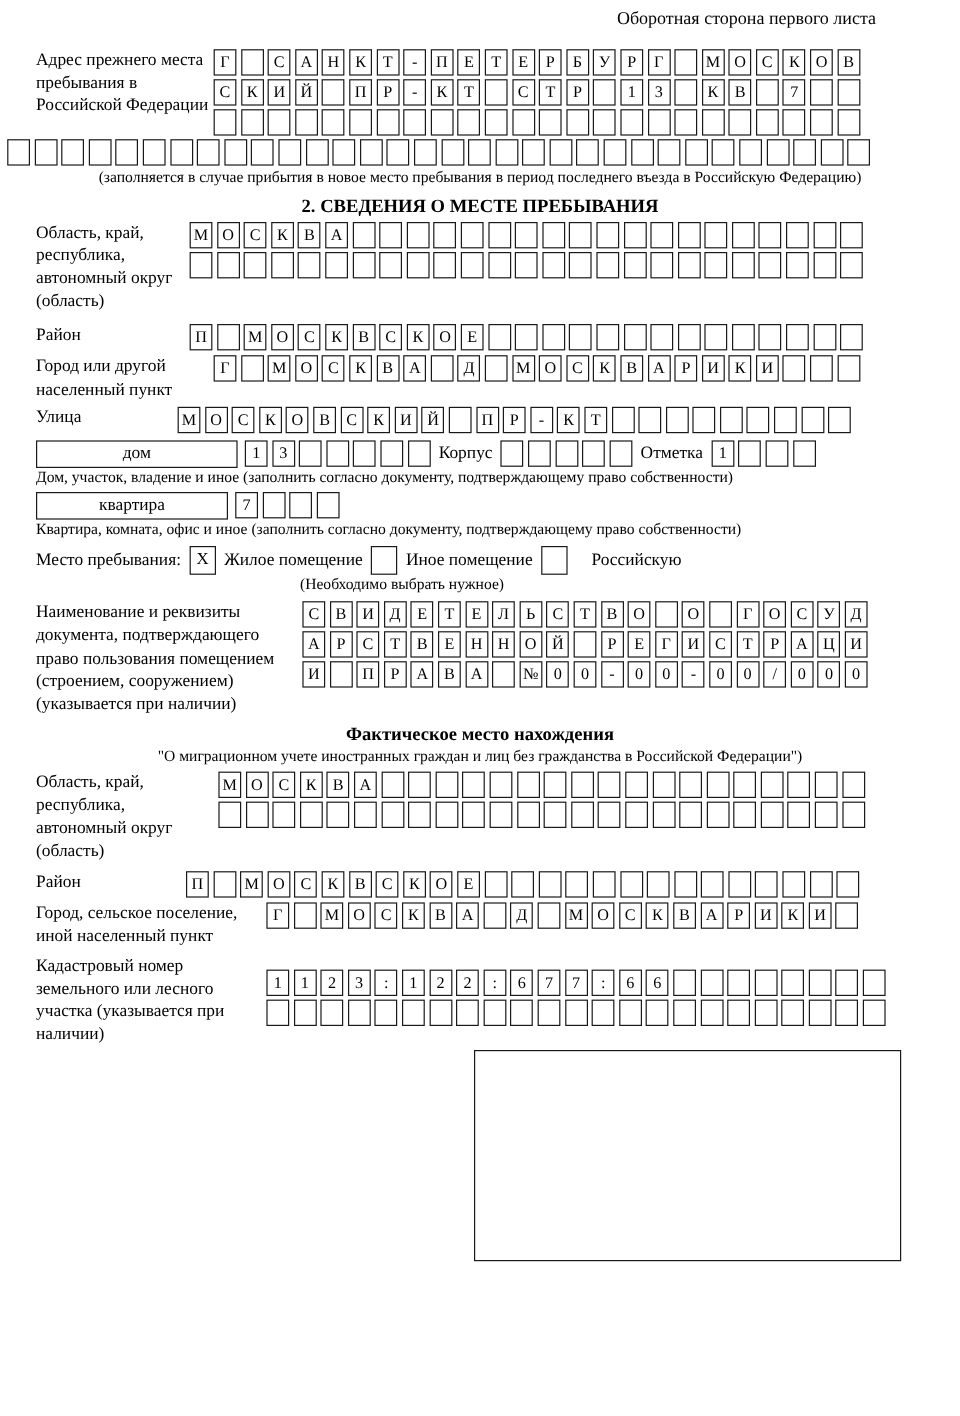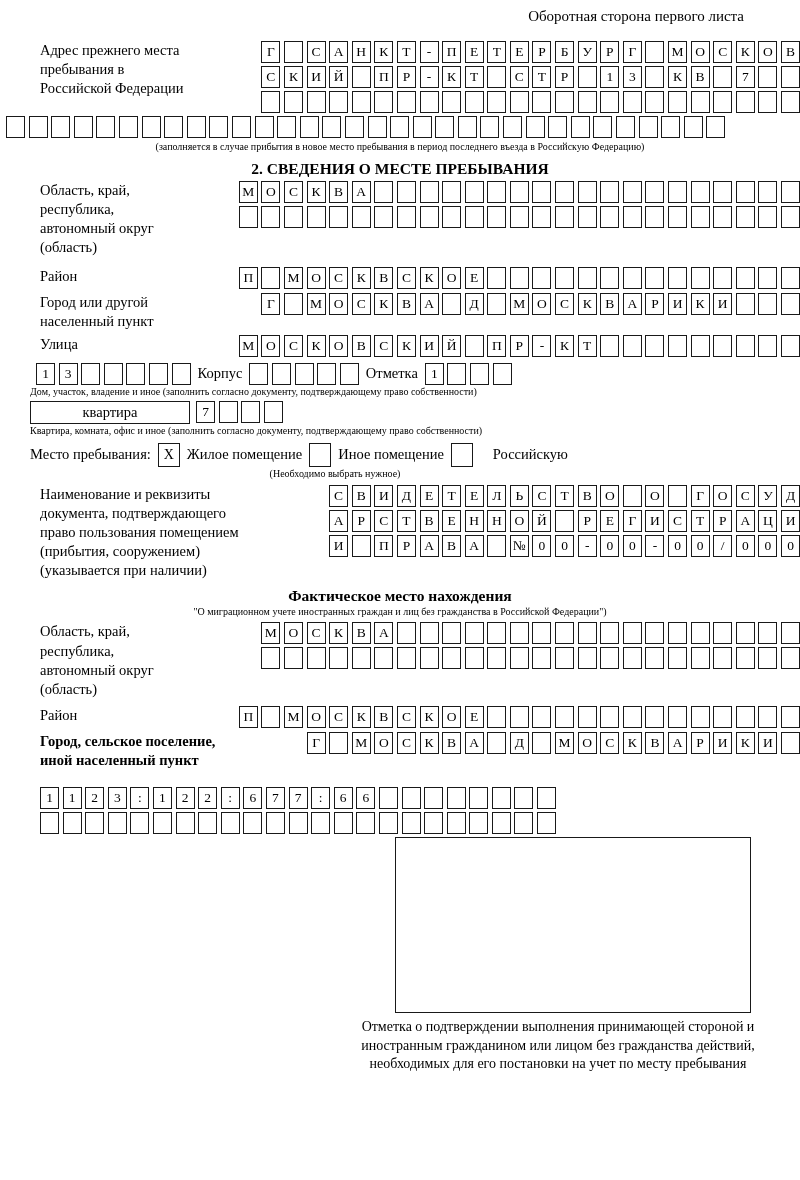--- a/index.html
+++ b/index.html
@@ -1,39 +1,39 @@
 <!DOCTYPE html>
 <html><head>
 <meta charset="utf-8">
 <style>
   html,body{margin:0;padding:0;background:#fff;}
   body{width:800px;height:1180px;color:#000;font-family:"Liberation Serif",serif;font-size:14px;}
   .page{position:relative;width:800px;height:1180px;box-sizing:border-box;padding-top:8px;overflow:hidden;background:#fff;}
 
-  .corner-note{text-align:right;padding-right:56px;font-size:15px;}
-
-  .sect{display:flex;align-items:flex-start;margin-left:40px;justify-content:space-between;}
+  .corner-note{text-align:right;padding-right:70px;font-size:15px;}
+
+  .sect{display:flex;align-items:flex-start;margin-left:30px;}
   .lbl{flex:0 0 auto;font-size:14.5px;line-height:1.32;}
   .rows{display:flex;flex-direction:column;gap:3px;}
   .cells{display:flex;gap:3.6px;}
   .cell{flex:0 0 auto;width:17px;height:20px;border:1.6px solid #191919;display:flex;align-items:center;justify-content:center;
         font-size:13.5px;font-family:"Liberation Serif",serif;background:#fff;}
-  .note{font-size:10px;line-height:1.3;}
+  .note{font-size:13px;line-height:1.3;}
   .center{text-align:center;}
   .bold{font-weight:bold;}
 
   
   .w-prev{width:148px;}
   .w-region{width:128px;}
   .w-city{width:148px;}
   .w-street{width:118px;}
   .w-doc{width:222px;}
   .w-fregion{width:152px;}
   .w-fdistrict{width:125px;}
-  .w-fcity{width:192px;font-weight:bold;}
+  .w-fcity{width:192px;}
   .w-kadastr{width:192px;}
 
   .fullrow{margin:3px 0 0 6px;}
   .s1-note{margin-top:2px;}
   .title2{margin-top:7px;font-size:15.5px;}
   .mt3{margin-top:3px;}.mt4{margin-top:4px;}.mt5{margin-top:5px;}.mt6{margin-top:6px;}
   .mt7{margin-top:7px;}.mt9{margin-top:9px;}.mt16{margin-top:16px;}
 
   .inline-line{display:flex;align-items:center;margin-left:30px;}
   .wide-box{height:23px;border:1.6px solid #191919;display:flex;align-items:center;justify-content:center;
@@ -325,20 +325,21 @@
         <span class="cell"></span>
         <span class="cell"></span>
         <span class="cell"></span>
         <span class="cell"></span>
         <span class="cell"></span>
         <span class="cell"></span>
       </div>
   </div>
 
   <div class="inline-line mt6">
+    <div class="wide-box box-dom">дом</div>
     <div class="gap6"></div>
     <div class="cells">
         <span class="cell">1</span>
         <span class="cell">3</span>
         <span class="cell"></span>
         <span class="cell"></span>
         <span class="cell"></span>
         <span class="cell"></span>
         <span class="cell"></span>
       </div>
@@ -377,21 +378,21 @@
     <span class="chk">X</span>
     <span class="mini-lbl">Жилое помещение</span>
     <span class="chk"></span>
     <span class="mini-lbl">Иное помещение</span>
     <span class="chk"></span>
     <span class="mini-lbl" style="margin-left:20px;">Российскую</span>
   </div>
   <div class="note center stay-note">(Необходимо выбрать нужное)</div>
 
   <div class="sect mt5">
-    <div class="lbl w-doc">Наименование и реквизиты документа, подтверждающего право пользования помещением (прибытия, сооружением) (указывается при наличии)</div>
+    <div class="lbl w-doc">Наименование и реквизиты документа, подтверждающего право пользования помещением (строением, сооружением) (указывается при наличии)</div>
     <div class="rows">
       <div class="cells">
           <span class="cell">С</span>
           <span class="cell">В</span>
           <span class="cell">И</span>
           <span class="cell">Д</span>
           <span class="cell">Е</span>
           <span class="cell">Т</span>
           <span class="cell">Е</span>
           <span class="cell">Л</span>
@@ -572,20 +573,21 @@
         <span class="cell">А</span>
         <span class="cell">Р</span>
         <span class="cell">И</span>
         <span class="cell">К</span>
         <span class="cell">И</span>
         <span class="cell"></span>
       </div>
   </div>
 
   <div class="sect mt5">
+    <div class="lbl w-kadastr">Кадастровый номер земельного или лесного участка (указывается при наличии)</div>
     <div class="rows kadastr-rows">
       <div class="cells">
           <span class="cell">1</span>
           <span class="cell">1</span>
           <span class="cell">2</span>
           <span class="cell">3</span>
           <span class="cell">:</span>
           <span class="cell">1</span>
           <span class="cell">2</span>
           <span class="cell">2</span>
@@ -627,15 +629,14 @@
           <span class="cell"></span>
           <span class="cell"></span>
           <span class="cell"></span>
           <span class="cell"></span>
           <span class="cell"></span>
         </div>
     </div>
   </div>
 
   <div class="stamp-box"></div>
-  <div class="stamp-caption center">Отметка о подтверждении выполнения принимающей стороной и иностранным гражданином или лицом без гражданства действий, необходимых для его постановки на учет по месту пребывания</div>
 
 </div>
 
 </body></html>

